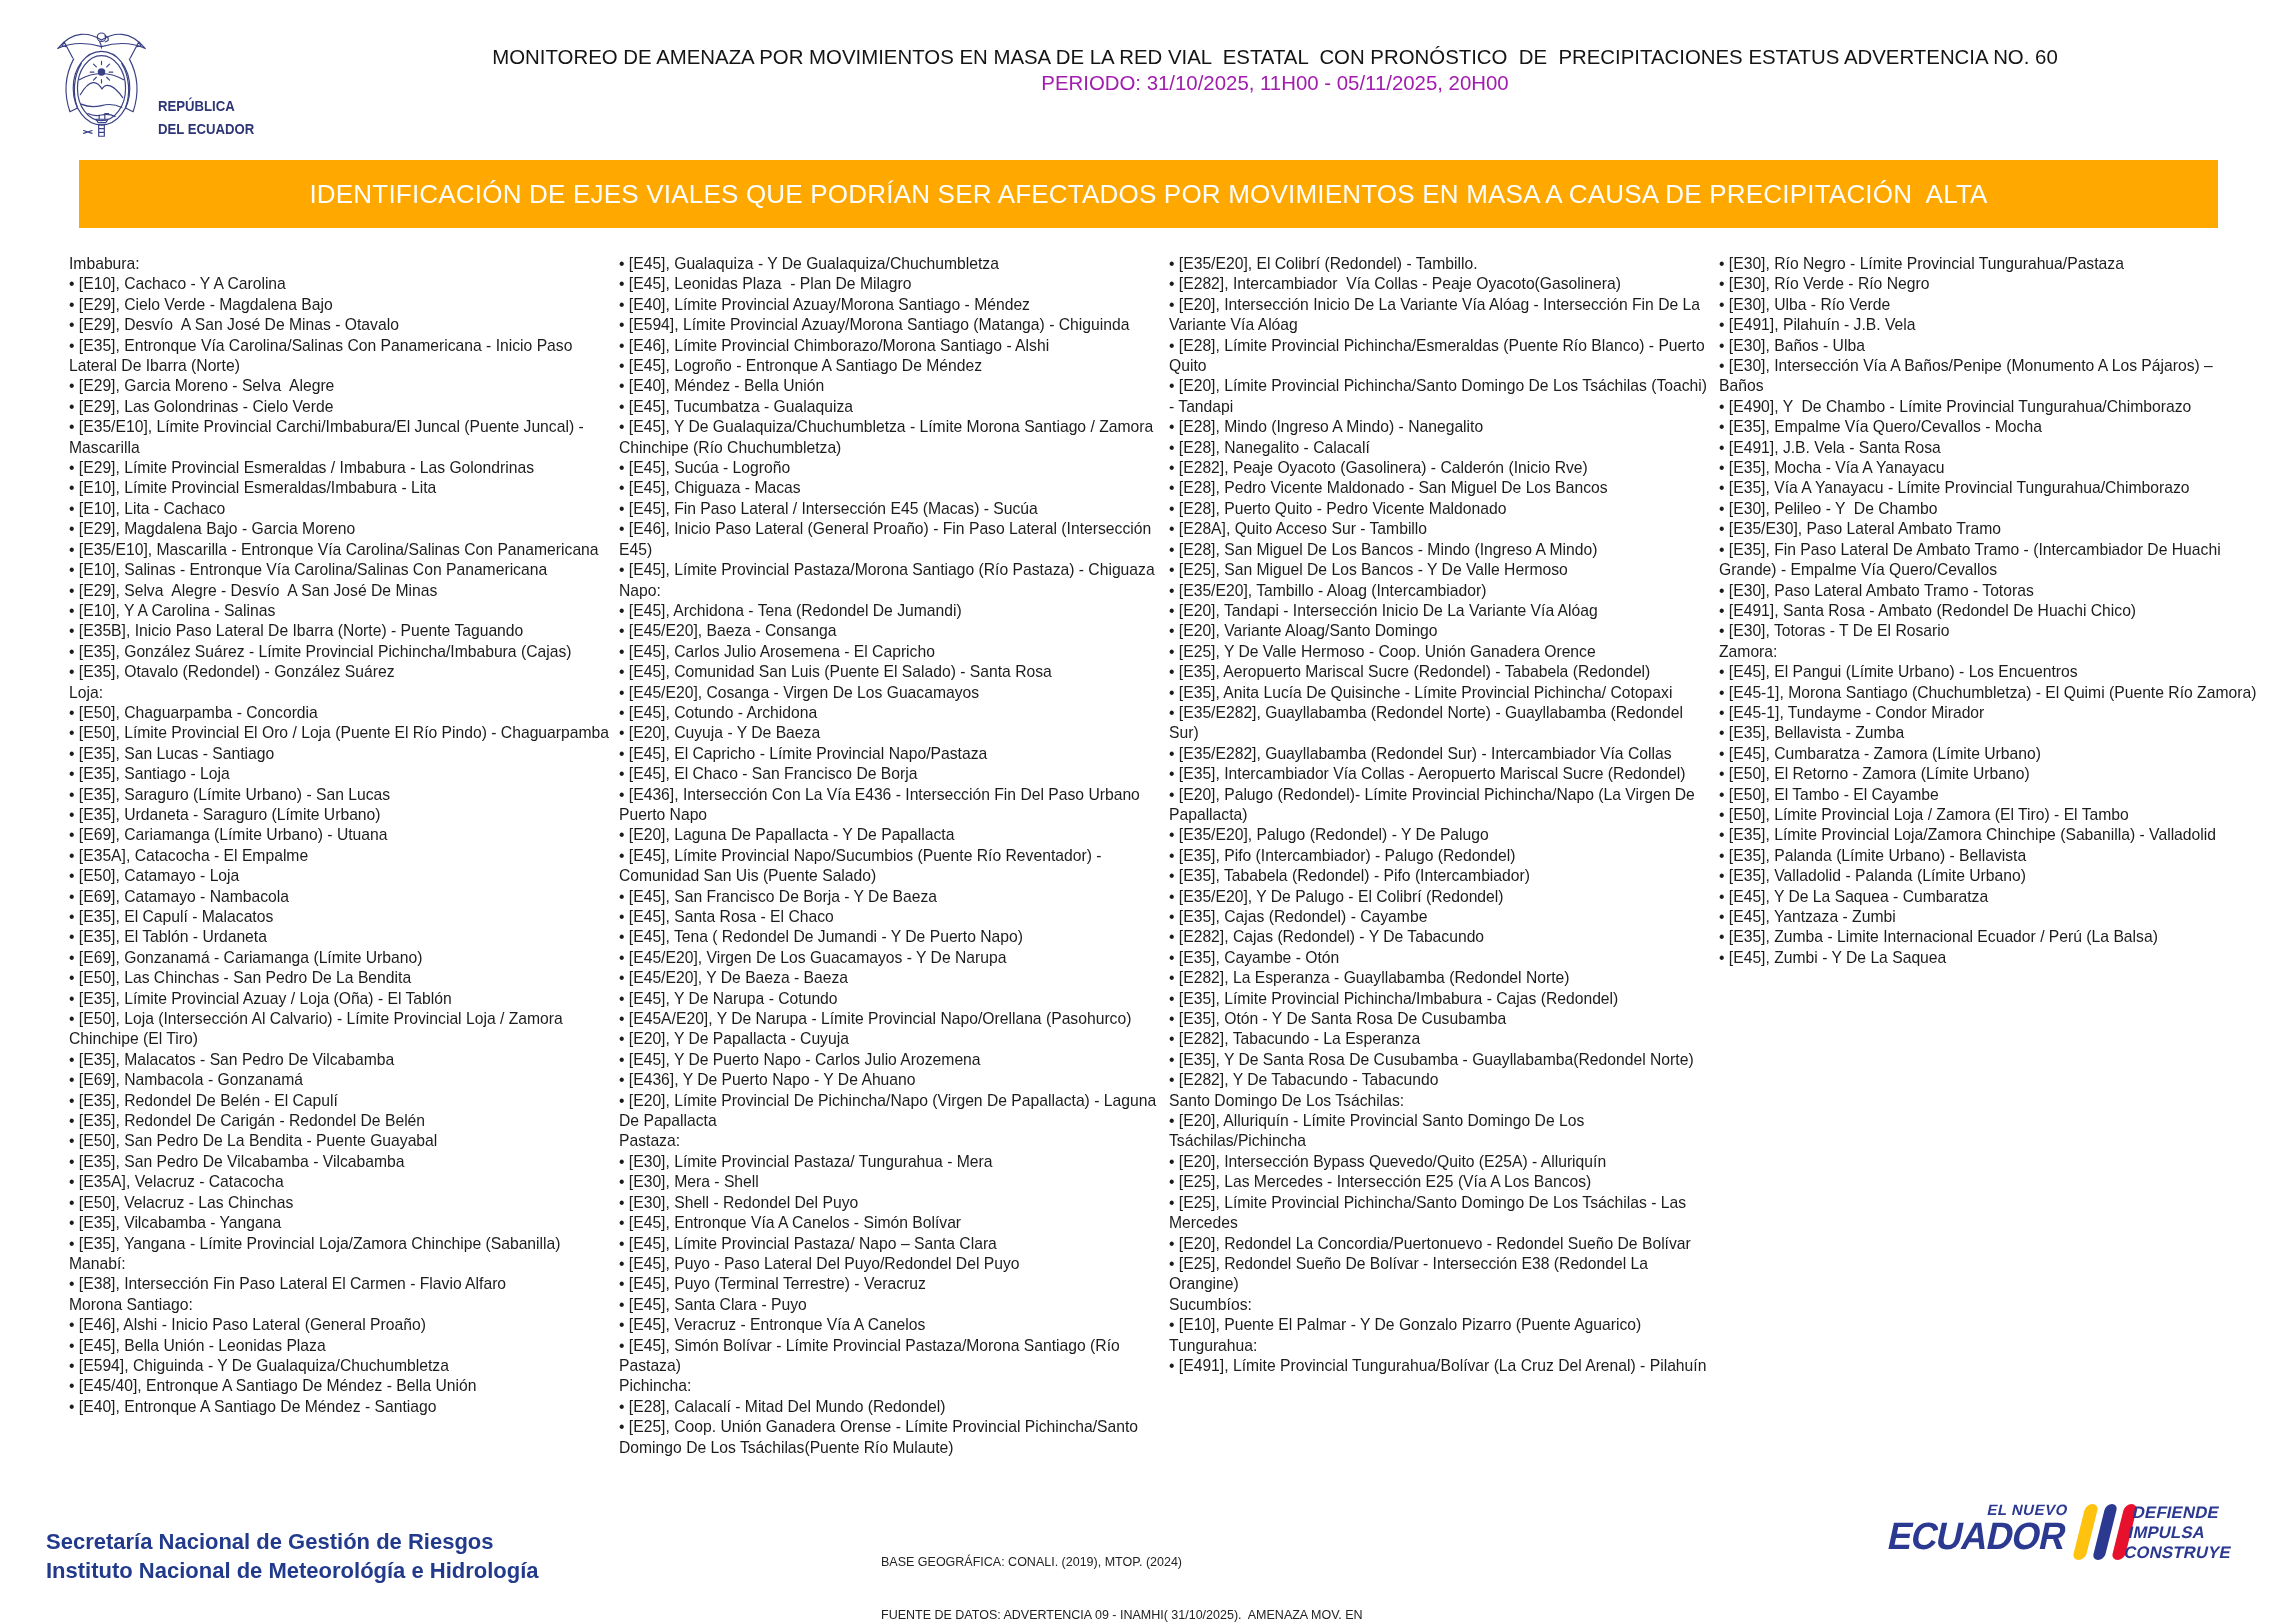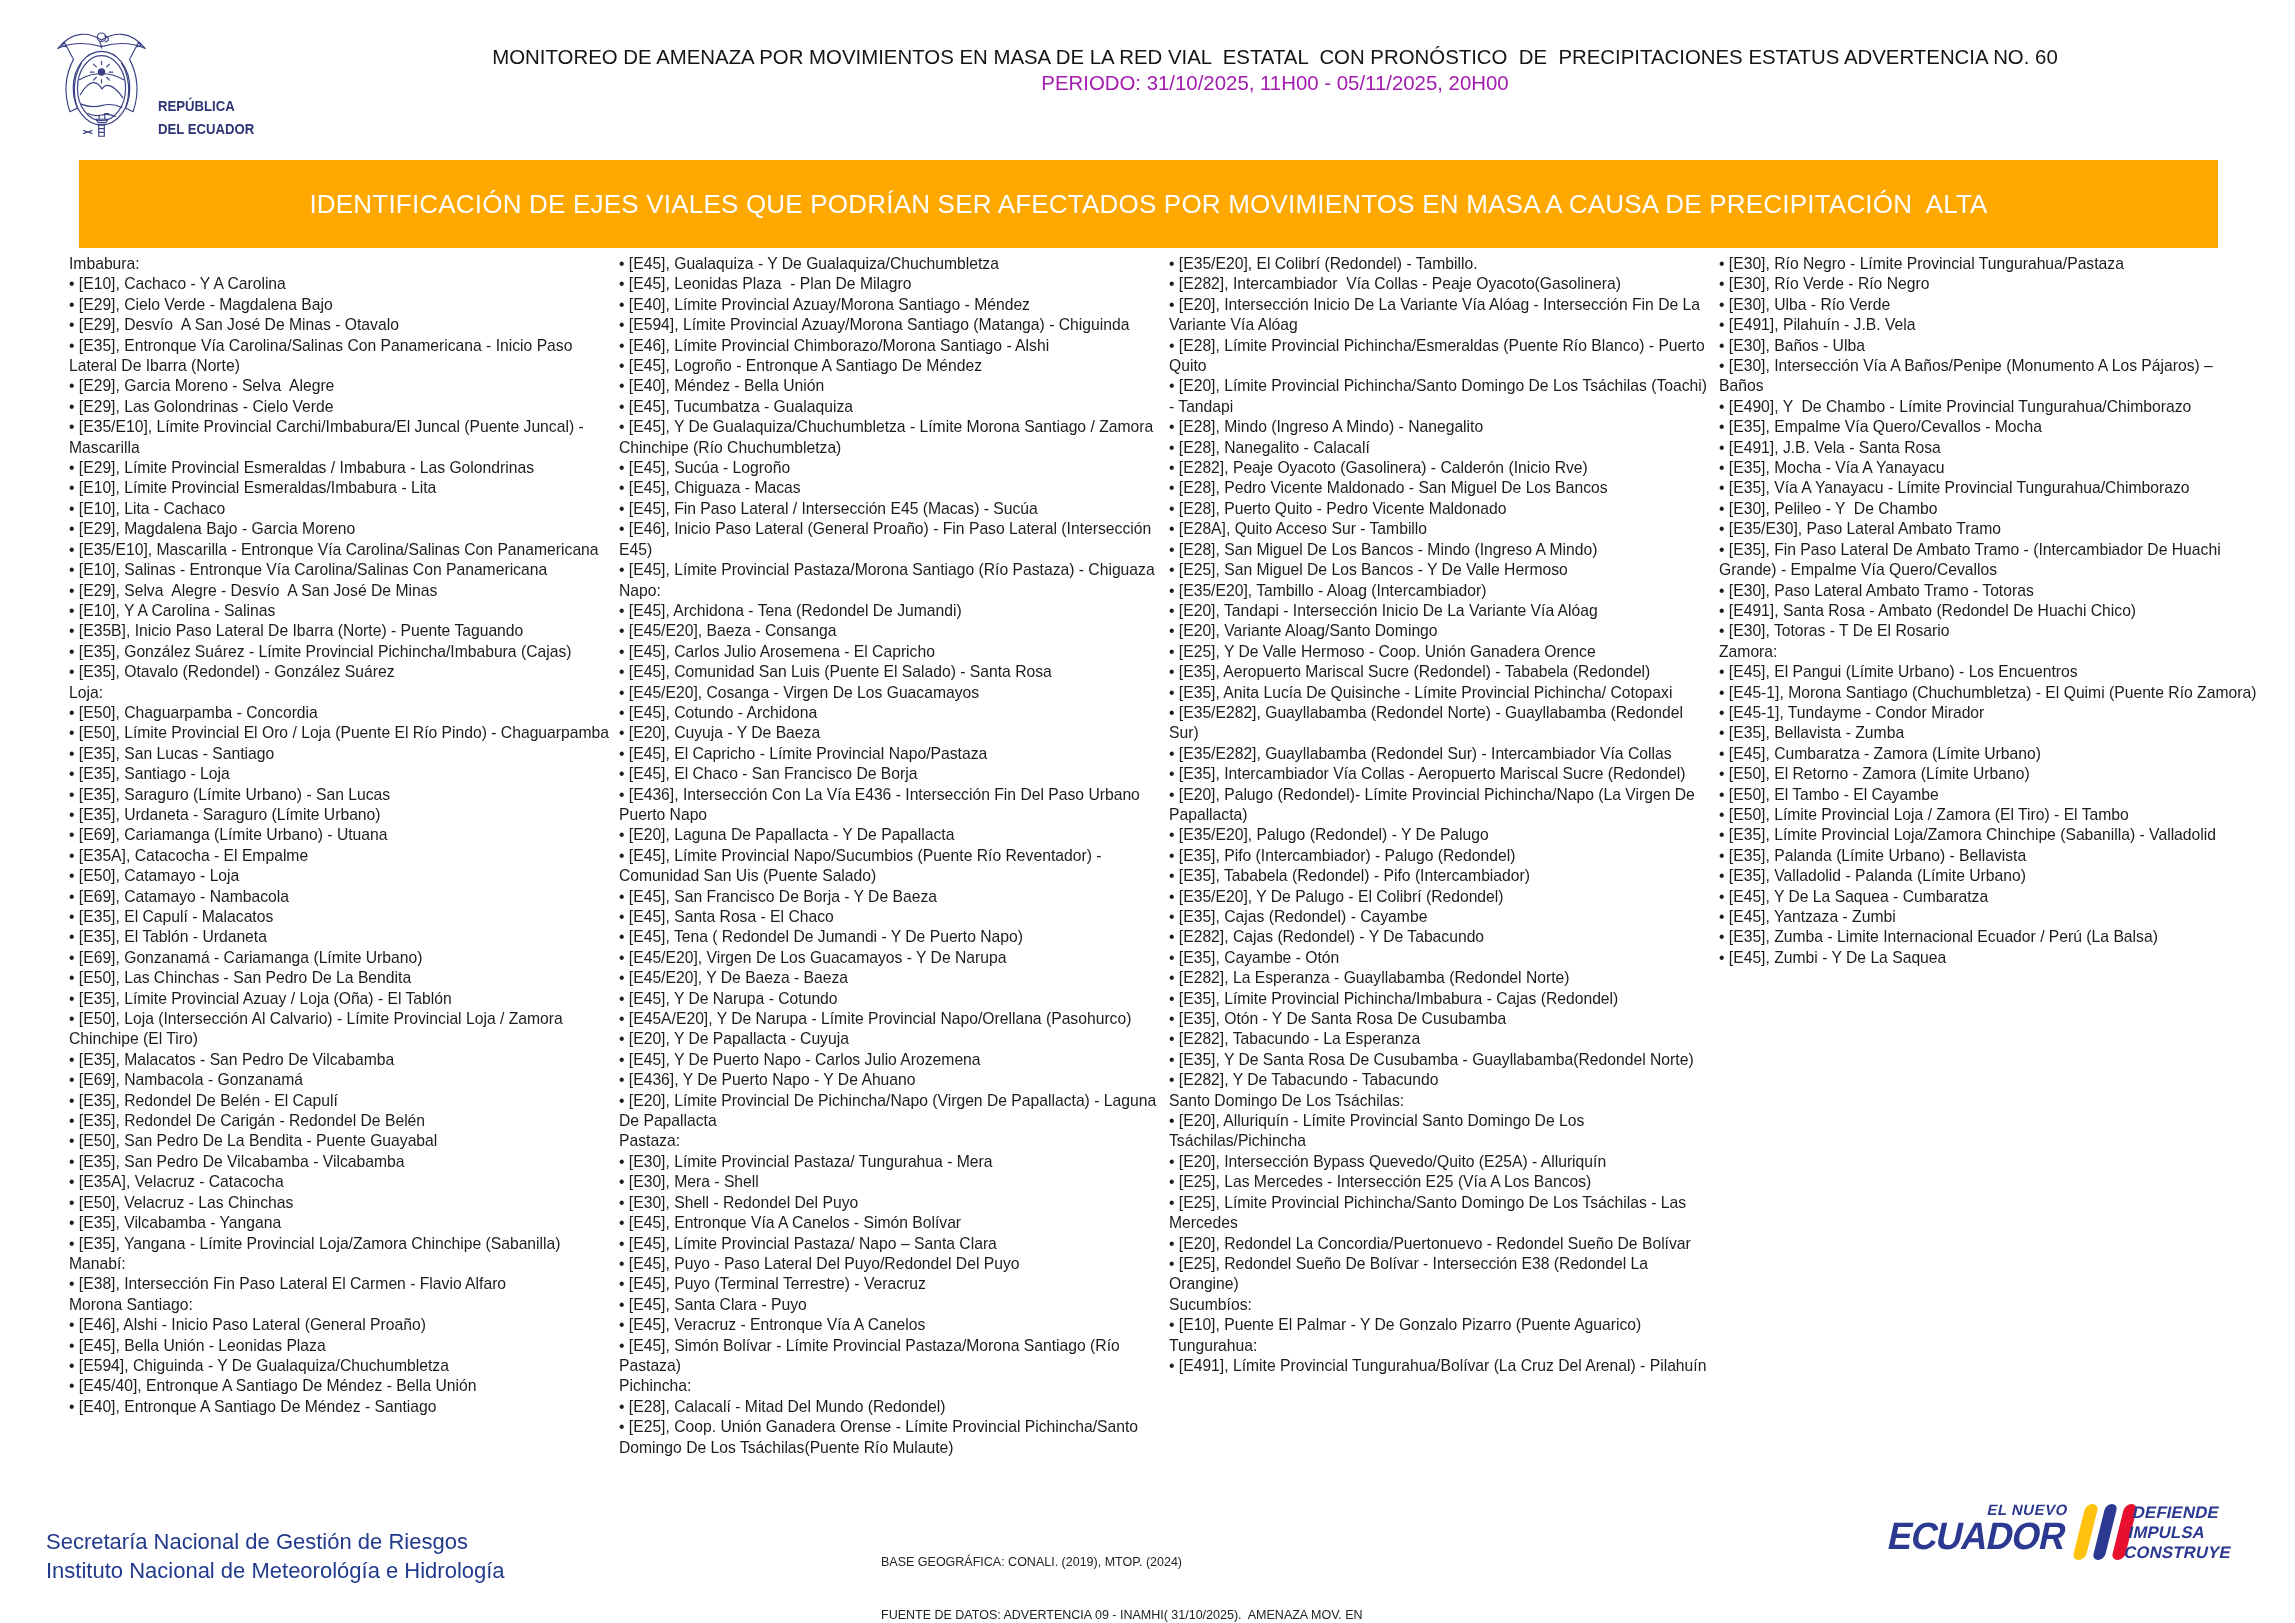--- a/index.html
+++ b/index.html
@@ -10,28 +10,28 @@
     -webkit-font-smoothing:antialiased;
   }
   
   .emblem-wrap { position:absolute; left:52px; top:23px; display:flex; align-items:flex-end; }
   .emblem-svg { width:99px; height:118px; }
   .emblem-text { margin-left:6.5px; font-weight:bold; color:#2e3577; font-size:14.3px; line-height:23px; letter-spacing:0px; transform:scaleX(0.92); transform-origin:left center; }
   .title-wrap { position:absolute; left:287px; right:32px; top:44px; text-align:center; }
   .page-title { font-size:20.4px; line-height:26px; color:#141414; white-space:pre-wrap; }
   .page-period { font-size:20.4px; line-height:26px; color:#a21caf; }
   
-  .banner { position:absolute; left:79px; top:160px; width:2139px; height:88px; background:#FFA800; display:flex; align-items:center; justify-content:center; }
+  .banner { position:absolute; left:79px; top:160px; width:2139px; height:68px; background:#FFA800; display:flex; align-items:center; justify-content:center; }
   .banner-text { color:#ffffff; font-size:26px; letter-spacing:0.2px; white-space:pre-wrap; }
   
   .columns { position:absolute; left:69px; top:254px; width:2221px; display:flex; gap:8px; align-items:flex-start; }
   .col { width:542px; flex:none; }
   .entry, .heading { font-size:15.7px; line-height:20.4px; color:#1c1c1c; white-space:pre-wrap; }
   
-  .footer-left { position:absolute; left:46px; top:1527px; color:#223a8c; font-weight:normal; font-size:22px; line-height:29px; }
+  .footer-left { position:absolute; left:46px; top:1527px; color:#223a8c; font-weight:bold; font-size:22px; line-height:29px; }
   .footer-credits { position:absolute; left:881px; top:1519px; font-size:12.5px; line-height:17.6px; color:#222222; white-space:pre-wrap; }
   .ecuador-logo { position:absolute; left:1881px; top:1502px; display:flex; align-items:flex-start; }
   .logo-left { text-align:right; transform:skewX(-12deg); color:#2B3990; }
   .logo-elnuevo { font-size:15px; font-weight:bold; letter-spacing:0.5px; line-height:15.7px; padding-right:2.8px; }
   .logo-ecuador { font-size:38px; font-weight:bold; letter-spacing:-0.9px; line-height:37px; transform:scaleX(0.95); transform-origin:right top; }
   .stripes { display:flex; gap:7px; margin:1.9px 4.6px 0 12px; transform:skewX(-14deg); }
   .stripe { width:12.5px; height:56px; border-radius:6.5px; }
   .logo-right { transform:skewX(-12deg); color:#2B3990; font-weight:bold; font-size:16.7px; line-height:20px; letter-spacing:0.2px; margin-top:0.9px; transform-origin:left top; }
 </style>
 </head>

